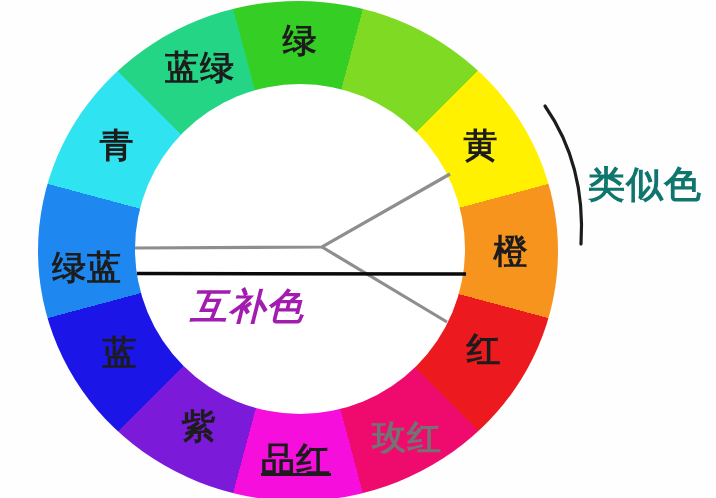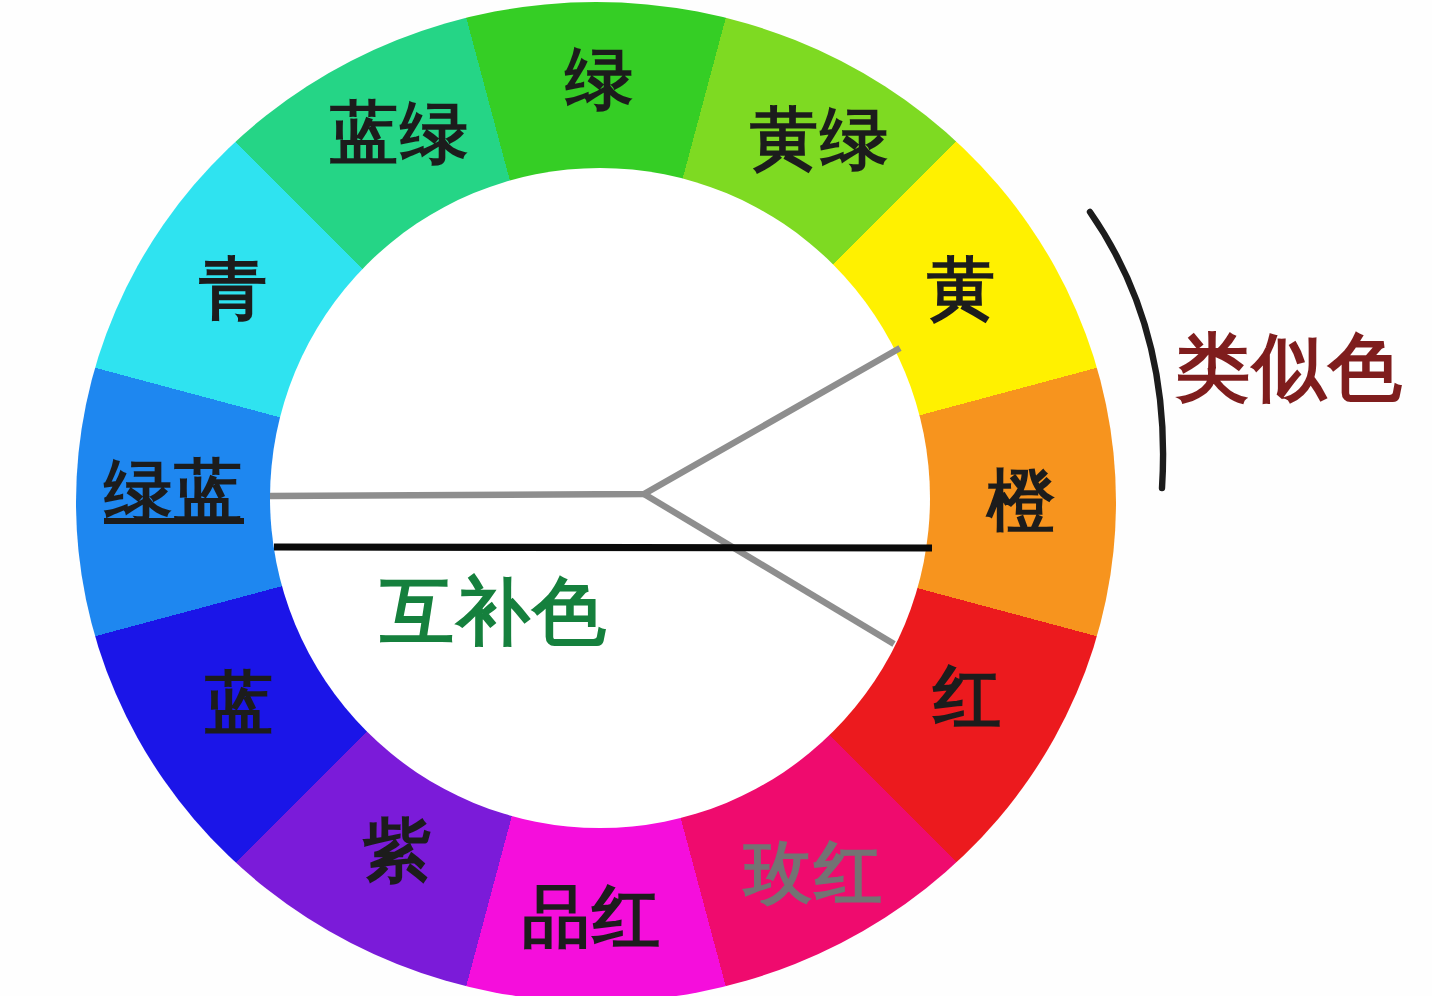--- a/index.html
+++ b/index.html
@@ -55,21 +55,21 @@
   }
   .sl0  { left: 300px; top: 40px;  }
   .sl1  { left: 410px; top: 70px;  }
   .sl2  { left: 481px; top: 145px; }
   .sl3  { left: 511px; top: 251px; }
   .sl4  { left: 484px; top: 349px; }
   .sl5  { left: 407px; top: 437px; }
   .sl6  { left: 296px; top: 459px; }
   .sl7  { left: 199px; top: 426px; }
   .sl8  { left: 120px; top: 352px; }
-  .sl9  { left: 87px;  top: 246px; text-decoration: underline; }
+  .sl9  { left: 87px;  top: 267px; }
   .sl10 { left: 117px; top: 145px; }
   .sl11 { left: 200px; top: 67px;  }
   
   .note {
     position: absolute;
     transform: translate(-50%, -50%);
     font-size: 37px;
     font-weight: bold;
     letter-spacing: 1px;
     white-space: nowrap;
@@ -91,28 +91,27 @@
 
     <path d="M135,248 L322,247 L450,174" fill="none" stroke-width="3.2" stroke="#8e8e8e"></path>
     <path d="M322,247 L447,322" fill="none" stroke-width="3.2" stroke="#8e8e8e"></path>
 
     <path d="M137,273.5 L466,274" fill="none" stroke-width="3.6" stroke="#0a0a0a"></path>
 
     <path d="M545,106 Q586,165 581,244" fill="none" stroke-width="3.2" stroke-linecap="round" stroke="#1c1c1c"></path>
   </svg>
 
   <span class="seg-label sl0" style="color: rgb(28, 28, 28);">绿</span>
-  <span class="seg-label sl1" style="color: rgb(28, 28, 28);">黄绿</span>
   <span class="seg-label sl2" style="color: rgb(28, 28, 28);">黄</span>
   <span class="seg-label sl3" style="color: rgb(28, 28, 28);">橙</span>
   <span class="seg-label sl4" style="color: rgb(28, 28, 28);">红</span>
   <span class="seg-label sl5" style="color: #737373;">玫红</span>
-  <span class="seg-label sl6" style="color: rgb(28, 28, 28);">品红</span>
+  <span class="seg-label sl6" style="color: rgb(28, 28, 28); text-decoration: underline;">品红</span>
   <span class="seg-label sl7" style="color: rgb(28, 28, 28);">紫</span>
   <span class="seg-label sl8" style="color: rgb(28, 28, 28);">蓝</span>
   <span class="seg-label sl9" style="color: rgb(28, 28, 28);">绿蓝</span>
   <span class="seg-label sl10" style="color: rgb(28, 28, 28);">青</span>
   <span class="seg-label sl11" style="color: rgb(28, 28, 28); text-align: right;">蓝绿</span>
 
-  <span class="note note-complementary" style="color: #15803d;">互补色</span>
-  <span class="note note-analogous" style="color: #7f1d1d;">类似色</span>
+  <span class="note note-complementary" style="color: #a21caf; font-style: italic;">互补色</span>
+  <span class="note note-analogous" style="color: #0f766e;">类似色</span>
 
 </div>
 
 </body></html>

